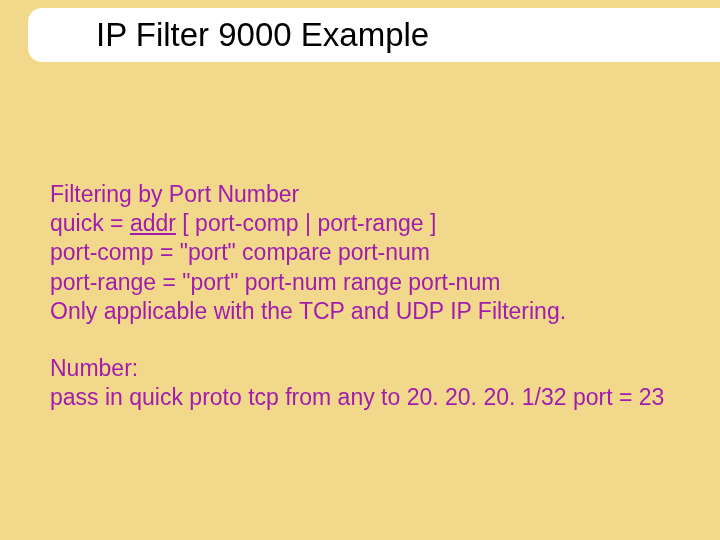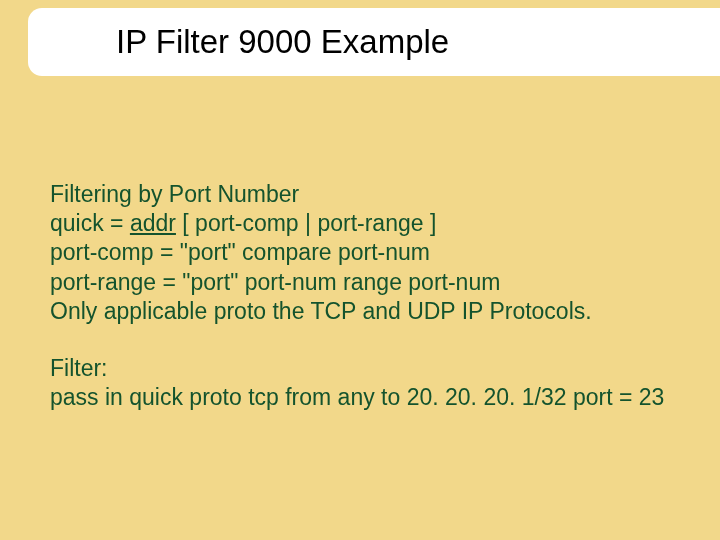--- a/index.html
+++ b/index.html
@@ -6,40 +6,40 @@
     html, body { width: 720px; height: 540px; overflow: hidden; }
     body {
       font-family: Arial, Helvetica, sans-serif;
       background: #f2d88a;
     }
     .title-bar {
       position: absolute;
       top: 8px;
       left: 28px;
       right: 0;
-      height: 68px;
+      height: 54px;
       background: #ffffff;
       border-radius: 14px 0 0 14px;
       display: flex;
       align-items: center;
-      padding-left: 88px;
+      padding-left: 68px;
     }
     .title-text {
       font-size: 33px;
       color: #000;
       font-weight: normal;
     }
     .content-area {
       position: absolute;
       top: 180px;
       left: 50px;
       right: 0;
       font-size: 23px;
       line-height: 1.27;
-      color: #14532d;
+      color: #a21caf;
     }
     .block {
       margin-bottom: 28px;
     }
     .underline {
       text-decoration: underline;
       text-align: center;
     }
     .nowrap {
       white-space: nowrap;
@@ -53,19 +53,19 @@
 </div>
 
 <div class="content-area">
   <div class="block">
     <div>Filtering by Port Number</div>
     <div>
       <span>quick = </span><span class="underline">addr</span><span> [ port-comp | port-range ]</span>
     </div>
     <div>port-comp = "port" compare port-num</div>
     <div>port-range = "port" port-num range port-num</div>
-    <div>Only applicable proto the TCP and UDP IP Protocols.</div>
+    <div>Only applicable with the TCP and UDP IP Filtering.</div>
   </div>
   <div class="block">
-    <div>Filter:</div>
+    <div>Number:</div>
     <div class="nowrap">pass in quick proto tcp from any to 20. 20. 20. 1/32 port = 23</div>
   </div>
 </div>
 
 </body></html>

